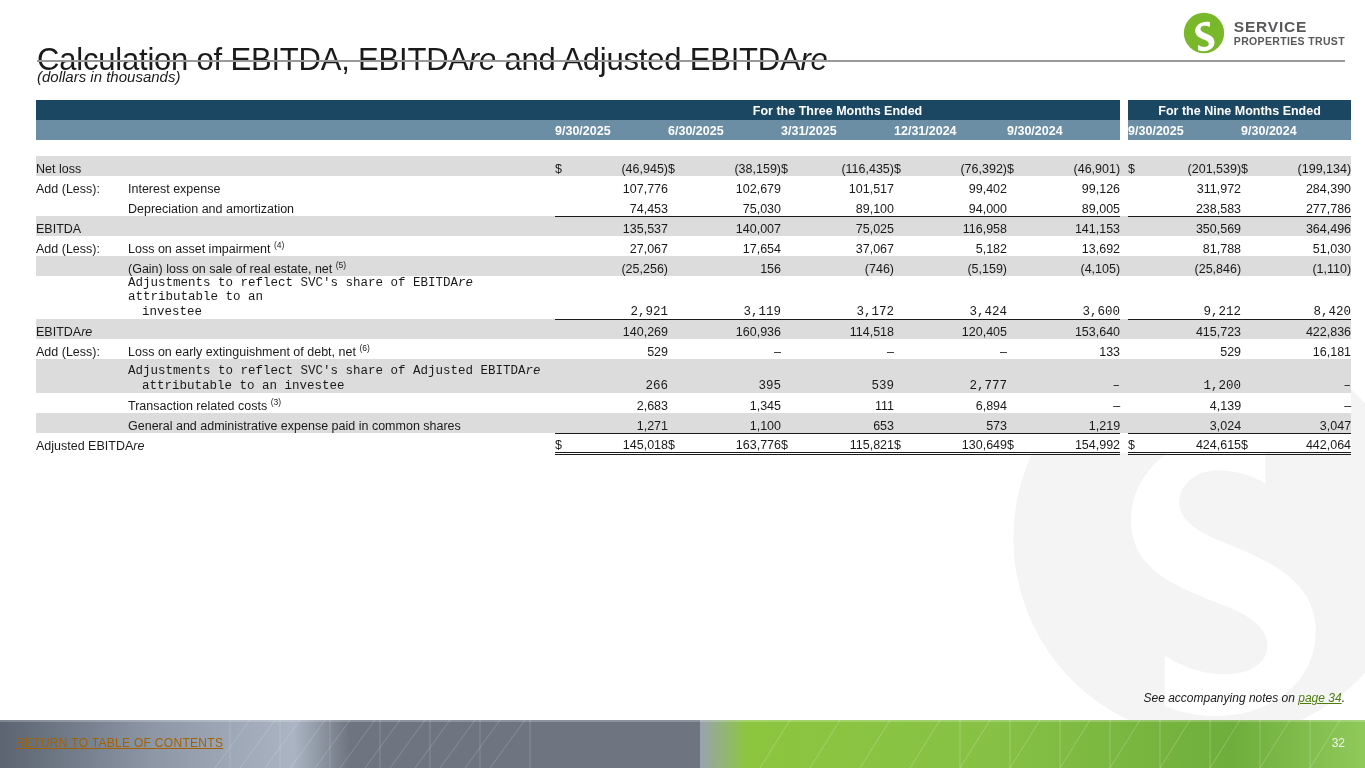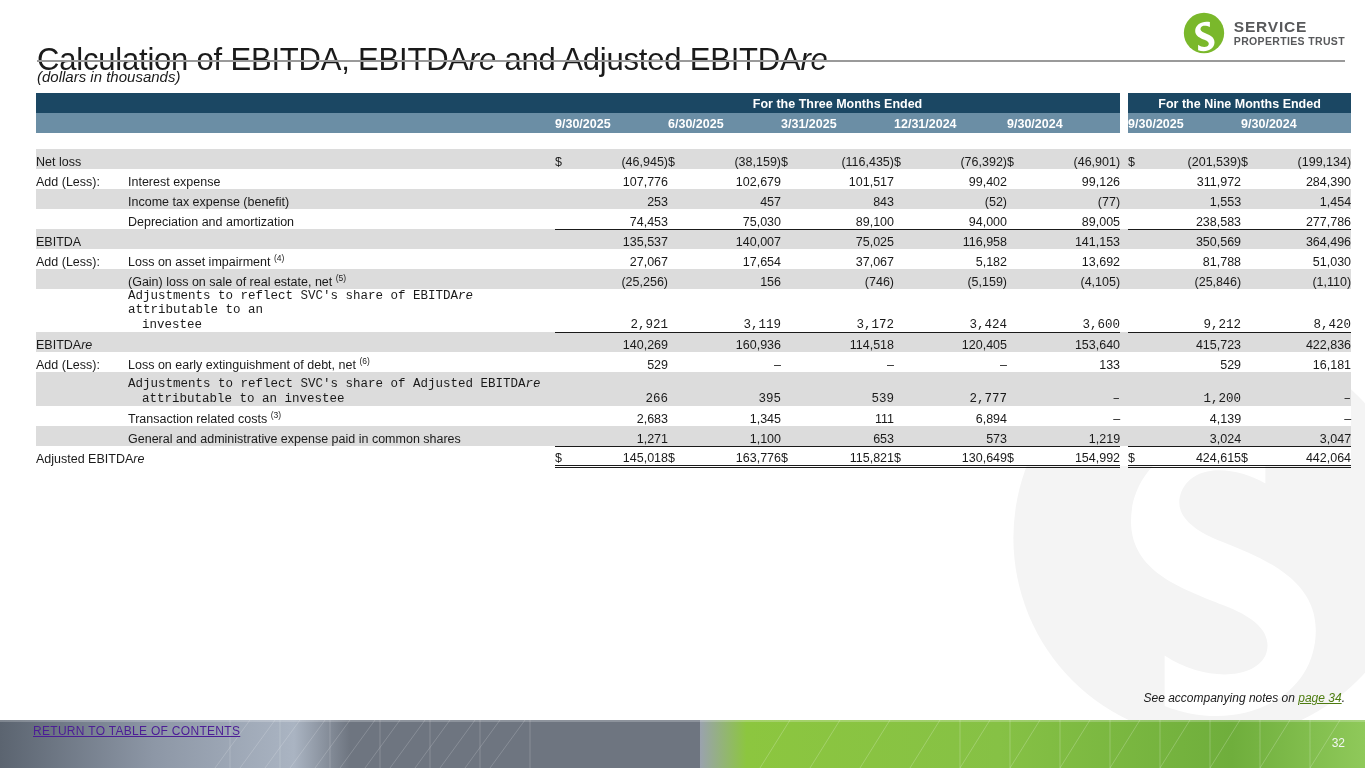--- a/index.html
+++ b/index.html
@@ -65,21 +65,21 @@
   .subtitle {
     position: absolute;
     left: 37px; top: 68px;
     font-size: 15px; font-style: italic; color: #1a1a1a;
     z-index: 2;
   }
 
   
   .tbl-wrap {
     position: absolute;
-    left: 36px; top: 93px; width: 1309px;
+    left: 36px; top: 100px; width: 1309px;
     z-index: 2;
   }
   table.fin {
     width: 1309px;
     border-collapse: collapse;
     table-layout: fixed;
     font-size: 12.5px;
     color: #1a1a1a;
   }
   table.fin td, table.fin th { padding: 0; vertical-align: bottom; }
@@ -148,25 +148,24 @@
   
   .bottom-band {
     position: absolute;
     left: 0; bottom: 0; width: 1365px; height: 48px;
     overflow: hidden;
     z-index: 4;
   }
   .bb-img { position: absolute; inset: 0; }
   .ttoc {
     position: absolute;
-    left: 16px; top: 4px;
-    font-size: 12px; color: #4c1d95;
+    left: 16px; top: 16px;
+    font-size: 12px; color: #a16207;
     text-decoration: underline; letter-spacing: 0.3px;
     z-index: 6;
-    margin-left: 17px;
   }
   .pageno {
     position: absolute;
     right: 20px; top: 16px;
     font-size: 12px; color: #f2f6f2;
     z-index: 6;
   }
 </style>
 </head>
 <body>
@@ -273,39 +272,20 @@
             <td class="num">101,517</td>
             <td class="cur"></td>
             <td class="num">99,402</td>
             <td class="cur"></td>
             <td class="num">99,126</td>
             <td></td>
             <td class="cur"></td>
             <td class="num">311,972</td>
             <td class="cur"></td>
             <td class="num">284,390</td>
-          </tr>
-          <tr class="datarow shade">
-            <td class="lbl1"></td>
-            <td class="lbl2">Income tax expense (benefit)</td>
-            <td class="cur"></td>
-            <td class="num">253</td>
-            <td class="cur"></td>
-            <td class="num">457</td>
-            <td class="cur"></td>
-            <td class="num">843</td>
-            <td class="cur"></td>
-            <td class="num">(52)</td>
-            <td class="cur"></td>
-            <td class="num">(77)</td>
-            <td></td>
-            <td class="cur"></td>
-            <td class="num">1,553</td>
-            <td class="cur"></td>
-            <td class="num">1,454</td>
           </tr>
           <tr class="datarow plain">
             <td class="lbl1"></td>
             <td class="lbl2">Depreciation and amortization</td>
             <td class="cur u-single"></td>
             <td class="num u-single">74,453</td>
             <td class="cur u-single"></td>
             <td class="num u-single">75,030</td>
             <td class="cur u-single"></td>
             <td class="num u-single">89,100</td>

